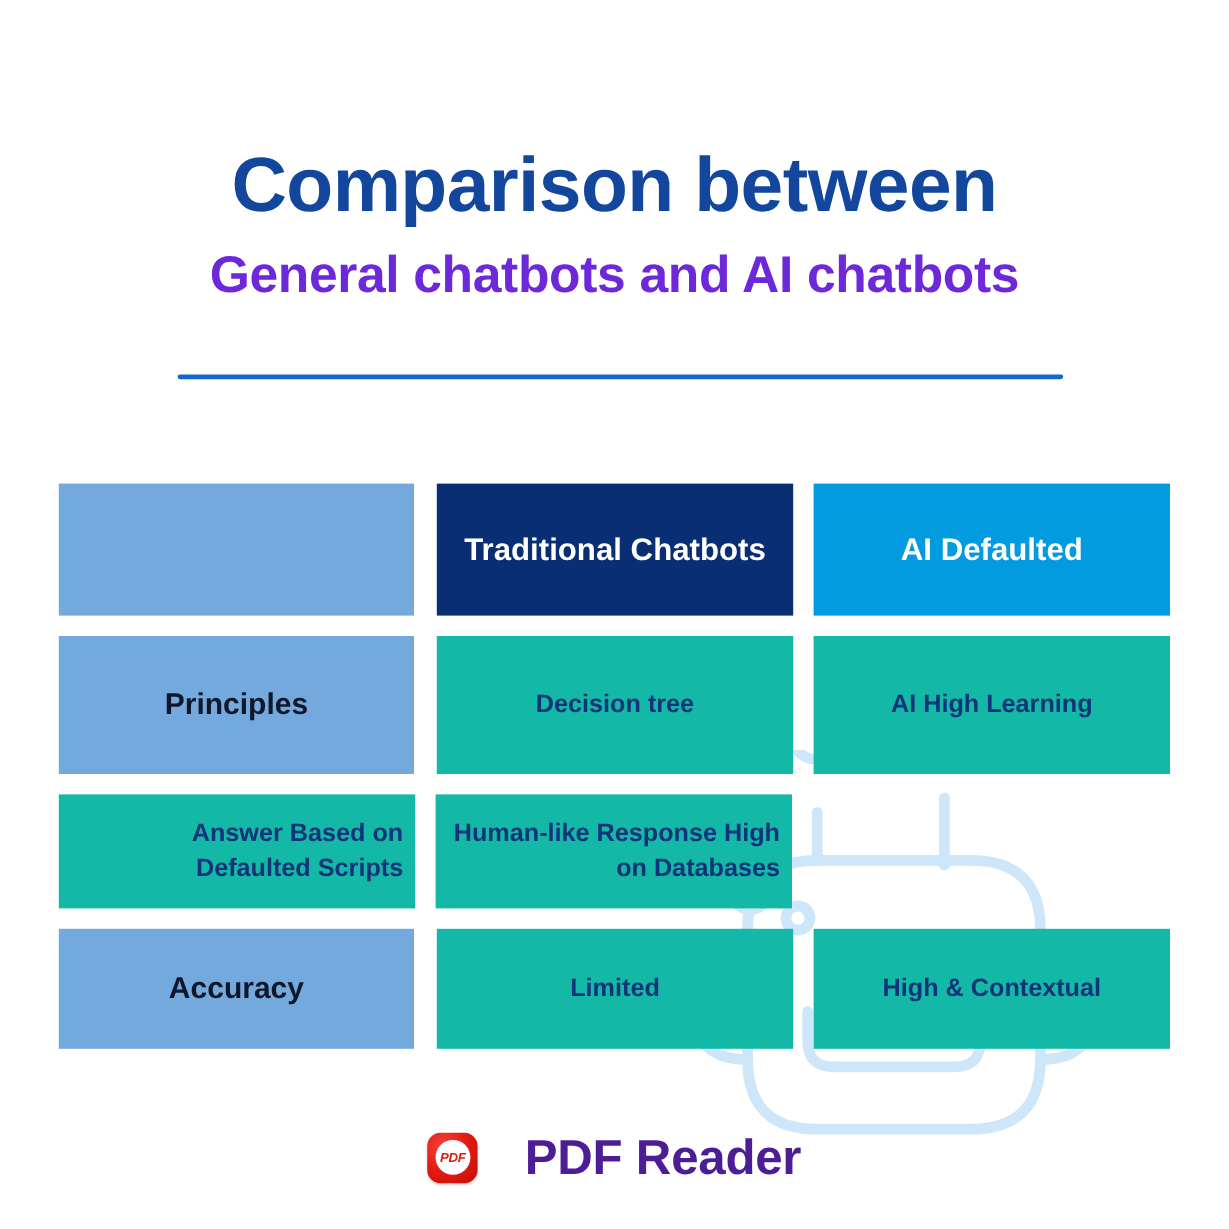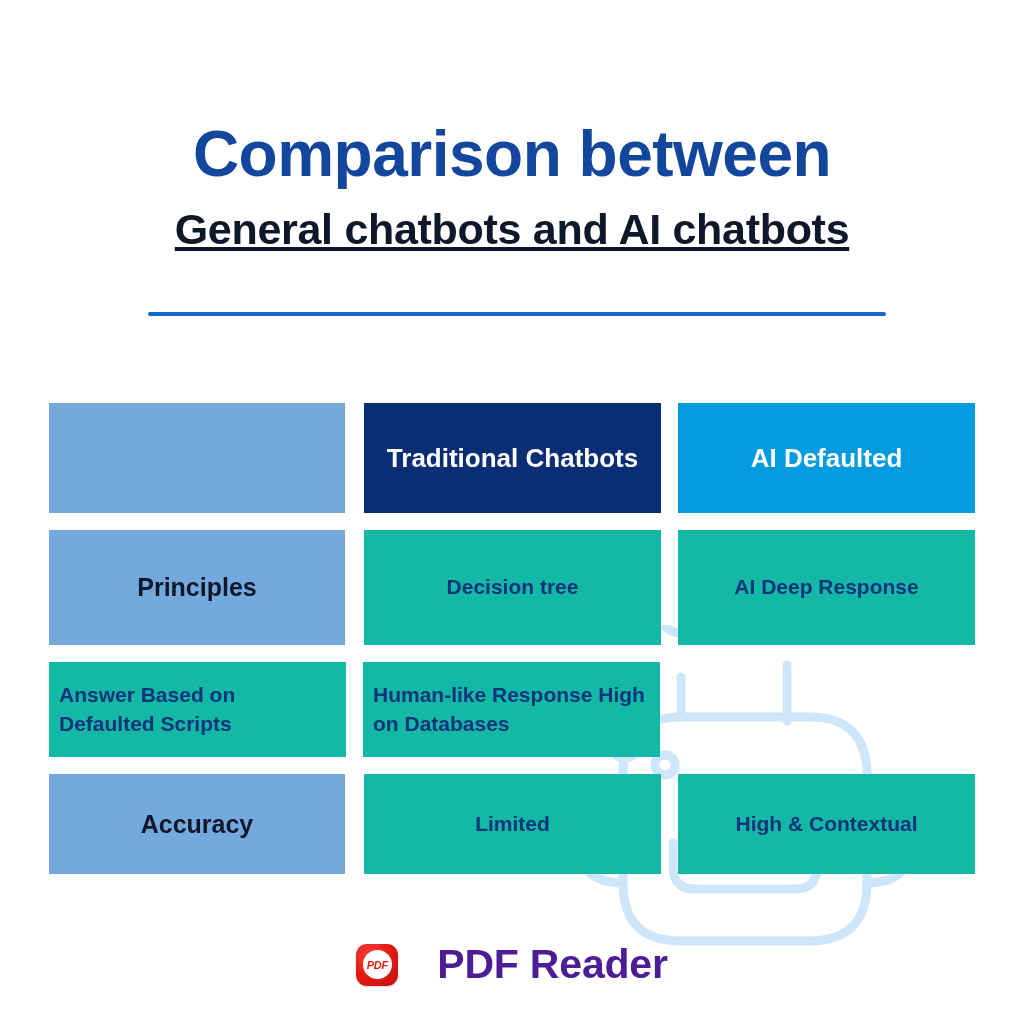--- a/index.html
+++ b/index.html
@@ -46,26 +46,25 @@
     font-size: 64px;
     font-weight: bold;
     color: #13479E;
     letter-spacing: -0.5px;
     line-height: 1.15;
     white-space: nowrap;
   }
   #title-line-2 {
     font-size: 43px;
     font-weight: bold;
-    color: #0f172a;
+    color: #6d28d9;
     letter-spacing: -0.3px;
     line-height: 1.2;
     margin-top: 12px;
     white-space: nowrap;
-    text-decoration: underline;
   }
   #title-divider {
     position: absolute;
     left: 148px;
     top: 194px;
     width: 738px;
     height: 4px;
     background: #1366CE;
     border-radius: 2px;
     z-index: 2;
@@ -82,21 +81,21 @@
   .row {
     display: flex;
     width: 100%;
   }
   .row + .row { margin-top: 17px; }
 
   .cell {
     display: flex;
     align-items: center;
     justify-content: center;
-    text-align: left;
+    text-align: right;
     box-sizing: border-box;
     padding: 12px 10px;
   }
 
   
   .col-label  { width: 296px; margin-right: 19px; }
   .col-trad   { width: 297px; margin-right: 17px; }
   .col-ai     { width: 297px; }
 
   
@@ -219,21 +218,21 @@
 
     <div class="row row-header">
       <div class="cell col-label hdr-blank"></div>
       <div class="cell col-trad hdr-trad">Traditional Chatbots</div>
       <div class="cell col-ai hdr-ai">AI Defaulted</div>
     </div>
 
     <div class="row row-1">
       <div class="cell col-label label-cell">Principles</div>
       <div class="cell col-trad value-cell">Decision tree</div>
-      <div class="cell col-ai value-cell">AI Deep Response</div>
+      <div class="cell col-ai value-cell">AI High Learning</div>
     </div>
 
     <div class="row row-2">
       <div class="cell col-trad value-cell">Answer Based on Defaulted Scripts</div>
       <div class="cell col-ai value-cell">Human-like Response High on Databases</div>
     </div>
 
     <div class="row row-3">
       <div class="cell col-label label-cell">Accuracy</div>
       <div class="cell col-trad value-cell">Limited</div>

